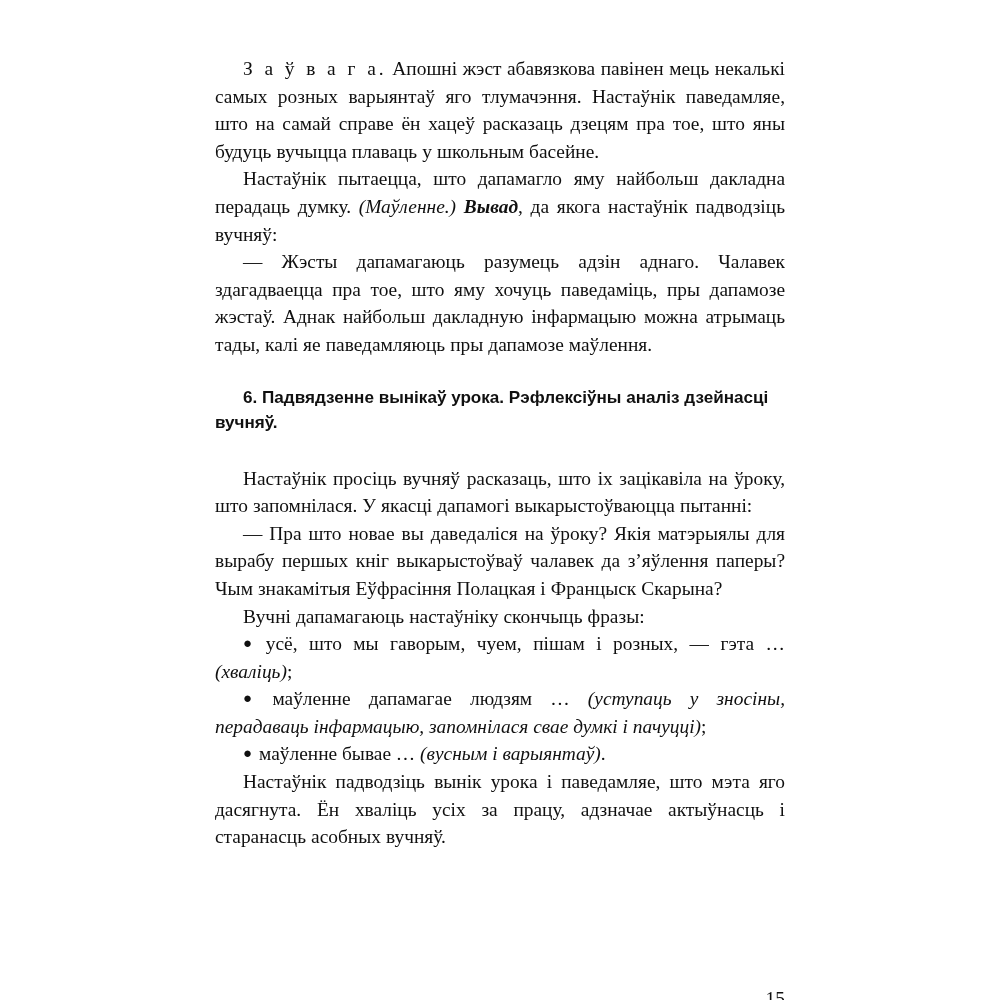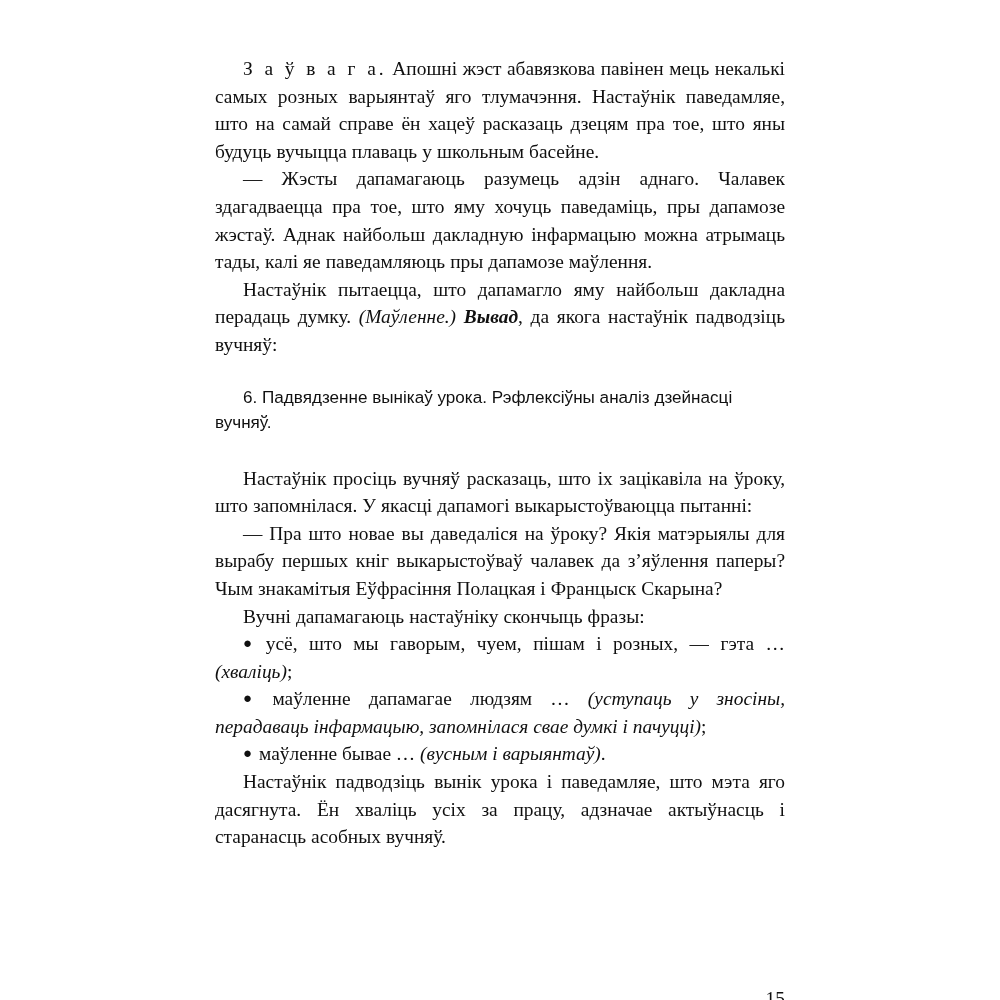--- a/index.html
+++ b/index.html
@@ -55,21 +55,21 @@
     font-style: italic;
   }
 
   .bi {
     font-style: italic;
     font-weight: bold;
   }
 
   .heading {
     font-family: "Liberation Sans", "DejaVu Sans", sans-serif;
-    font-weight: normal;
+    font-weight: bold;
     font-size: 17.1px;
     line-height: 25px;
     text-indent: 28px;
     text-align: left;
     margin: 0;
   }
 
   .heading-gap-before {
     margin-top: 26px;
   }
@@ -102,23 +102,23 @@
   }
 </style>
 </head>
 <body>
 
 <div id="page">
 
 
   <p class="para indent"><span class="spaced">З а ў в а г а.</span><span> Апошні жэст абавязкова павінен мець некалькі самых розных варыянтаў яго тлумачэння. Настаўнік паведамляе, што на самай справе ён хацеў расказаць дзецям пра тое, што яны будуць вучыцца плаваць у школьным басейне.</span></p>
 
+  <p class="para indent"><span>Настаўнік пытаецца, што дапамагло яму найбольш дакладна перадаць думку. </span><span class="it">(Маўленне.)</span><span> </span><span class="bi">Вывад</span><span>, да якога настаўнік падводзіць вучняў:</span></p>
+
   <p class="para indent"><span>—</span><span> Жэсты дапамагаюць разумець адзін аднаго. Чалавек здагадваецца пра тое, што яму хочуць паведаміць, пры дапамозе жэстаў. Аднак найбольш дакладную інфармацыю можна атрымаць тады, калі яе паведамляюць пры дапамозе маўлення.</span></p>
-
-  <p class="para indent"><span>Настаўнік пытаецца, што дапамагло яму найбольш дакладна перадаць думку. </span><span class="it">(Маўленне.)</span><span> </span><span class="bi">Вывад</span><span>, да якога настаўнік падводзіць вучняў:</span></p>
 
   <p class="heading heading-gap-before"><span>6. Падвядзенне вынікаў урока. Рэфлексіўны аналіз дзейнасці вучняў.</span></p>
 
   <p class="para indent heading-gap-after"><span>Настаўнік просіць вучняў расказаць, што іх зацікавіла на ўроку, што запомнілася. У якасці дапамогі выкарыстоўваюцца пытанні:</span></p>
 
   <p class="para indent"><span>—</span><span> Пра што новае вы даведаліся на ўроку? Якія матэрыялы для вырабу першых кніг выкарыстоўваў чалавек да з’яўлення паперы? Чым знакамітыя Еўфрасіння Полацкая і Францыск Скарына?</span></p>
 
   <p class="para indent"><span>Вучні дапамагаюць настаўніку скончыць фразы:</span></p>
 
   <p class="bullet-line"><span class="dot">●</span><span>усё, што мы гаворым, чуем, пішам і розных, — гэта … </span><span class="it">(хваліць)</span><span>;</span></p>

